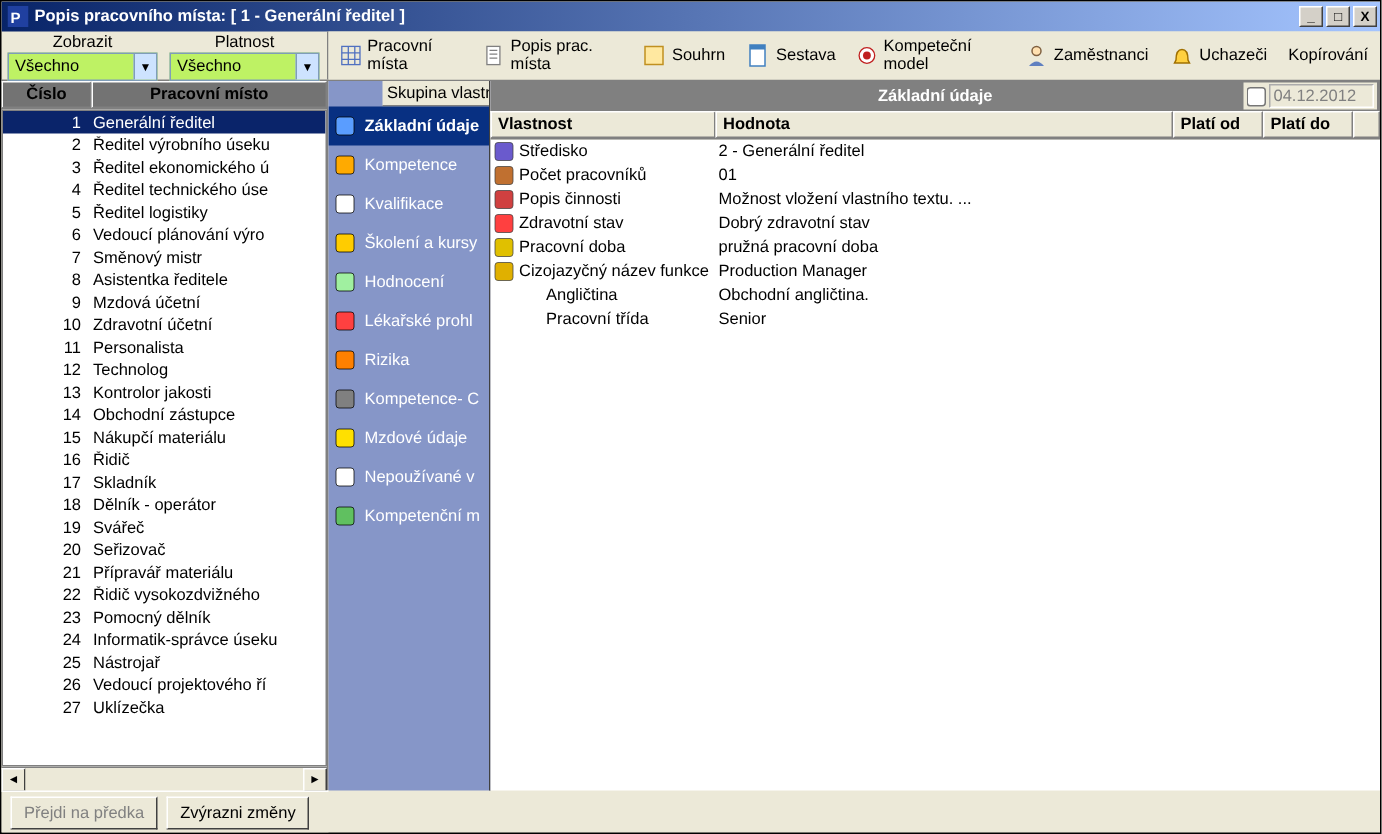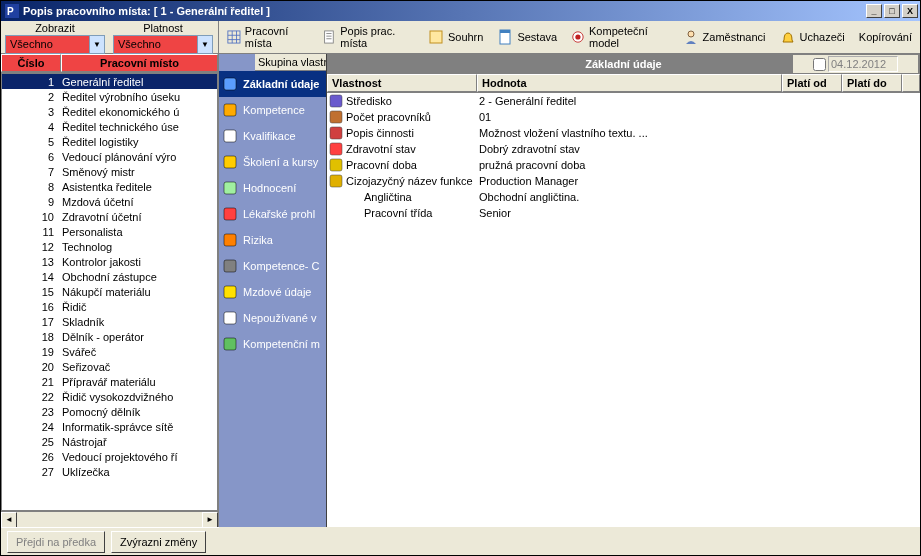--- a/index.html
+++ b/index.html
@@ -51,21 +51,21 @@
     padding: 0 4px;
     display: flex;
     gap: 8px;
     align-items: center;
     border-right: 1px solid #808080;
   }
   .upper-left .col { display:flex; flex-direction:column; align-items:center; }
   .upper-left .lbl { text-align:center; height:14px; line-height:14px;}
   .combo {
     height: 19px;
-    background: #ef4444;
+    background: #bef264;
     border: 1px solid #7f9db9;
     display: flex;
     align-items: center;
     width: 100px;
   }
   .combo span { flex: 1; padding: 0 4px;}
   .combo .dd {
     width: 15px; height: 100%;
     background: #cde3ff;
     border-left: 1px solid #7f9db9;
@@ -96,21 +96,21 @@
     display:flex;
     height: 473px;
   }
   .leftpanel {
     width: 218px;
     border-right: 1px solid #808080;
     display:flex; flex-direction:column;
   }
   .list-header {
     display:flex;
-    background:#ef4444;
+    background:#737373;
     border-bottom:1px solid #808080;
   }
   .list-header .hcell {
     border:1px solid #fff;
     border-right-color:#808080;
     border-bottom-color:#808080;
     padding:2px 4px;
     font-weight:bold;
     text-align:center;
   }
@@ -178,21 +178,21 @@
     color:#fff;
     font-weight:bold;
     display:flex; align-items:center; justify-content:center;
     position:relative;
   }
   .rp-head .datebox {
     position:absolute; right:2px; top:1px;
     display:flex; align-items:center; gap:2px;
     color:#000; font-weight:normal;
     background:#ece9d8;
-    padding:0 20px; height:18px;
+    padding:0 2px; height:18px;
   }
   .rp-head .datebox input[type=checkbox]{ width:13px; height:13px;}
   .rp-head .datebox .dval { color:#808080; background:#ece9d8; border:1px inset #fff; width:70px; padding:1px 2px;}
   .grid-head {
     display:flex;
     background:#ece9d8;
     border-bottom:1px solid #808080;
   }
   .gh {
     border:1px solid #fff;
@@ -425,21 +425,21 @@
         <div class="list-row">
           <div class="c-num">22</div>
           <div class="c-pos">Řidič vysokozdvižného</div>
         </div>
         <div class="list-row">
           <div class="c-num">23</div>
           <div class="c-pos">Pomocný dělník</div>
         </div>
         <div class="list-row">
           <div class="c-num">24</div>
-          <div class="c-pos">Informatik-správce sítě</div>
+          <div class="c-pos">Informatik-správce úseku</div>
         </div>
         <div class="list-row">
           <div class="c-num">25</div>
           <div class="c-pos">Nástrojař</div>
         </div>
         <div class="list-row">
           <div class="c-num">26</div>
           <div class="c-pos">Vedoucí projektového ří</div>
         </div>
         <div class="list-row">

